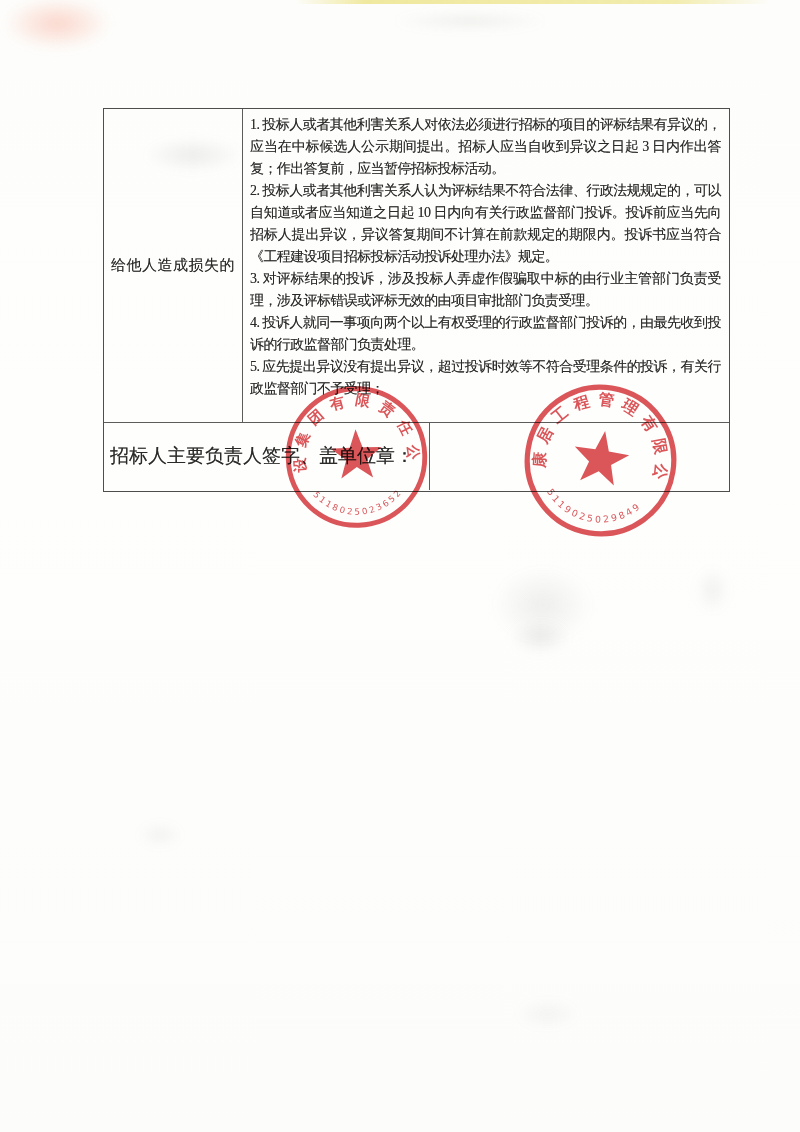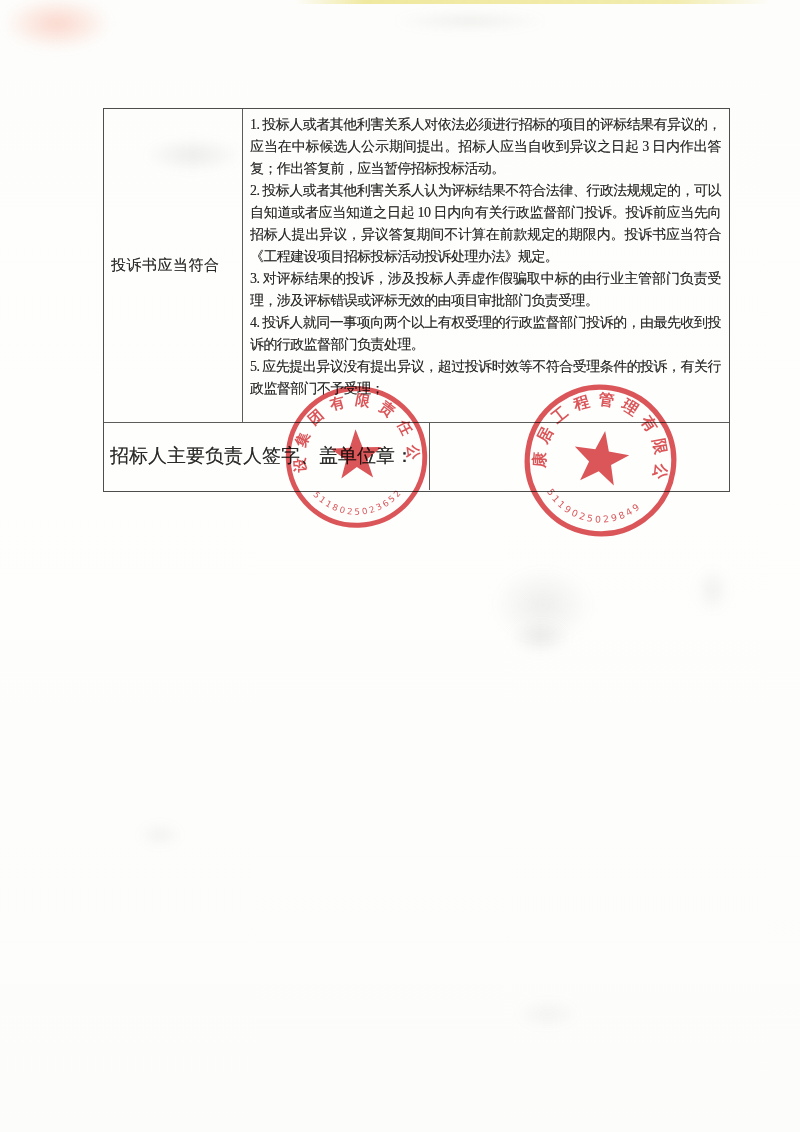--- a/index.html
+++ b/index.html
@@ -68,21 +68,21 @@
   <div class="artifact smudge sm-a"></div>
   <div class="artifact smudge sm-b"></div>
   <div class="artifact smudge sm-c"></div>
   <div class="artifact smudge sm-d"></div>
   <div class="artifact smudge sm-e"></div>
   <div class="artifact smudge sm-f"></div>
   <div class="artifact smudge sm-g"></div>
 
   <div class="doc-table">
     <div class="row-notice">
-      <div class="cell label-cell">投诉书应当符合</div>
+      <div class="cell label-cell">给他人造成损失的</div>
       <div class="cell content-cell">
         <p class="clause">1. 投标人或者其他利害关系人对依法必须进行招标的项目的评标结果有异议的，应当在中标候选人公示期间提出。招标人应当自收到异议之日起 3 日内作出答复；作出答复前，应当暂停招标投标活动。</p>
         <p class="clause">2. 投标人或者其他利害关系人认为评标结果不符合法律、行政法规规定的，可以自知道或者应当知道之日起 10 日内向有关行政监督部门投诉。投诉前应当先向招标人提出异议，异议答复期间不计算在前款规定的期限内。投诉书应当符合《工程建设项目招标投标活动投诉处理办法》规定。</p>
         <p class="clause">3. 对评标结果的投诉，涉及投标人弄虚作假骗取中标的由行业主管部门负责受理，涉及评标错误或评标无效的由项目审批部门负责受理。</p>
         <p class="clause">4. 投诉人就同一事项向两个以上有权受理的行政监督部门投诉的，由最先收到投诉的行政监督部门负责处理。</p>
         <p class="clause">5. 应先提出异议没有提出异议，超过投诉时效等不符合受理条件的投诉，有关行政监督部门不予受理；</p>
       </div>
     </div>
     <div class="row-sign">
       <div class="cell sig-cell sig-left">招标人主要负责人签字、盖单位章：</div>

